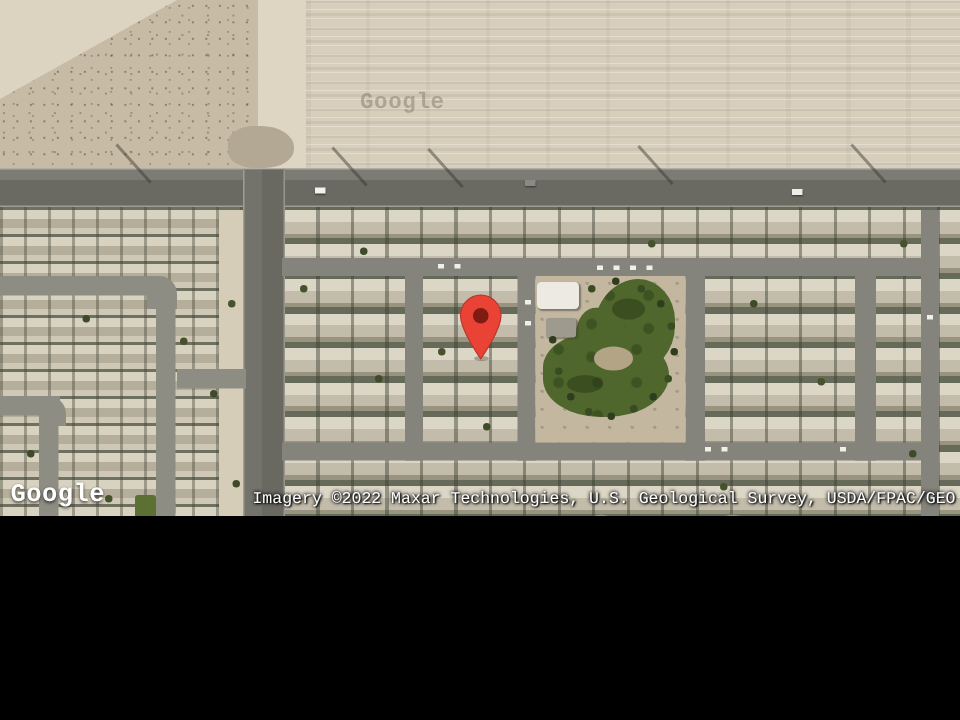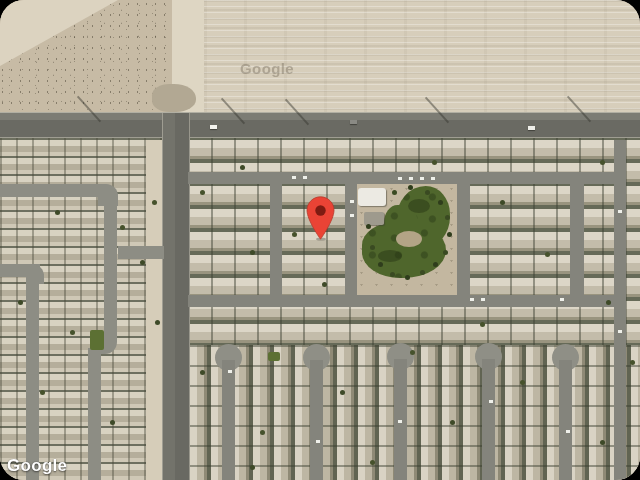--- a/index.html
+++ b/index.html
@@ -1,20 +1,19 @@
 <!DOCTYPE html>
 <html><head>
 <meta charset="utf-8">
 <style>
   html,body{margin:0;padding:0;background:#000;}
   #stage{
-    position:relative;width:640px;height:480px;overflow:hidden;
-    font-family:Liberation Sans, sans-serif;
+    position:relative;width:640px;height:344px;overflow:hidden;
+    font-family:Liberation Mono, monospace;
     background:#cfc5b1;
-    border-radius:24px;
   }
   .abs{position:absolute;}
 
   
   .desert-left{
     background-color:#c7bba5;
     background-image:
       radial-gradient(circle 1.3px at 30% 35%, rgba(80,74,58,.55) 55%, transparent 62%),
       radial-gradient(circle 1px   at 70% 65%, rgba(96,88,70,.45) 55%, transparent 62%),
       radial-gradient(circle 1.5px at 15% 80%, rgba(80,74,58,.40) 55%, transparent 62%);
@@ -206,14 +205,15 @@
   <div class="abs pole-shadow" style="left:436px;top:93px;z-index:8"></div>
   <div class="abs pole-shadow" style="left:578px;top:92px;z-index:8"></div>
 
   <svg class="abs" style="left:306px;top:196px;width:29px;height:45px;z-index:30" viewBox="0 0 29 45">
     <ellipse cx="15" cy="43" rx="5" ry="1.6" fill="rgba(0,0,0,0.25)"></ellipse>
     <path d="M14.5 0.8 C7 0.8 1 6.8 1 14.3 c0 10 13.5 28.9 13.5 28.9 S28 24.3 28 14.3 C28 6.8 22 0.8 14.5 0.8 Z" stroke="#b43a2c" stroke-width="0.8" fill="#EA4335"></path>
     <circle cx="14.5" cy="14.5" r="5.2" fill="#7E1B12"></circle>
   </svg>
 
   <div class="abs google-logo">Google</div>
+  <div class="abs attribution">Imagery ©2022 Maxar Technologies, U.S. Geological Survey, USDA/FPAC/GEO</div>
 
 </div>
 
 </body></html>

